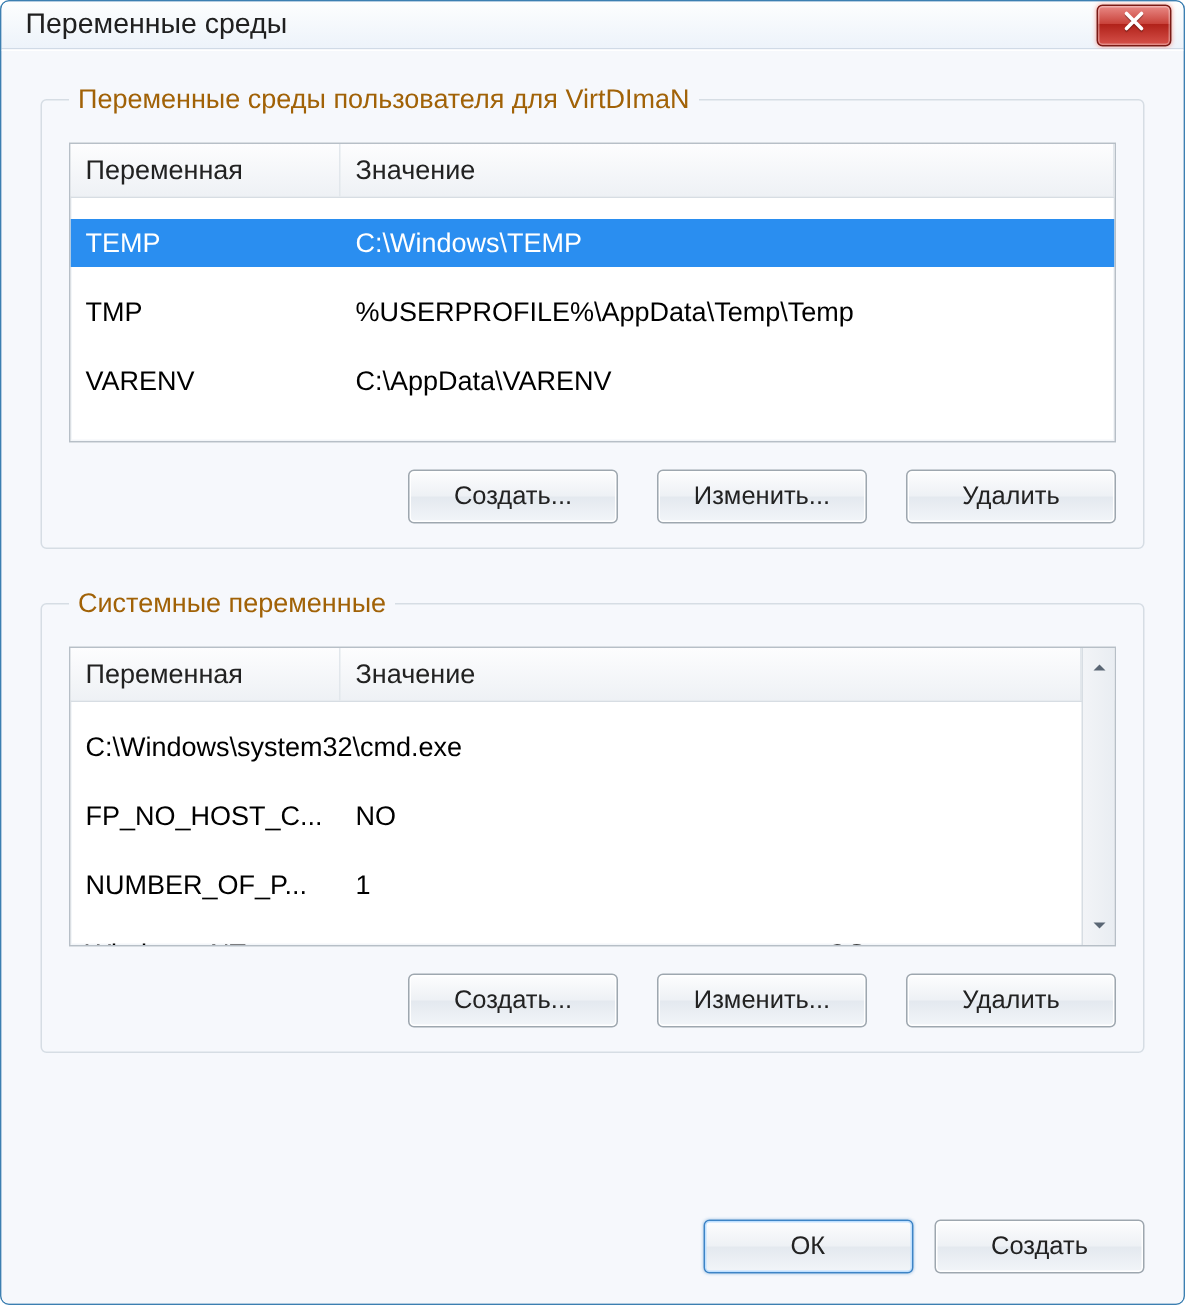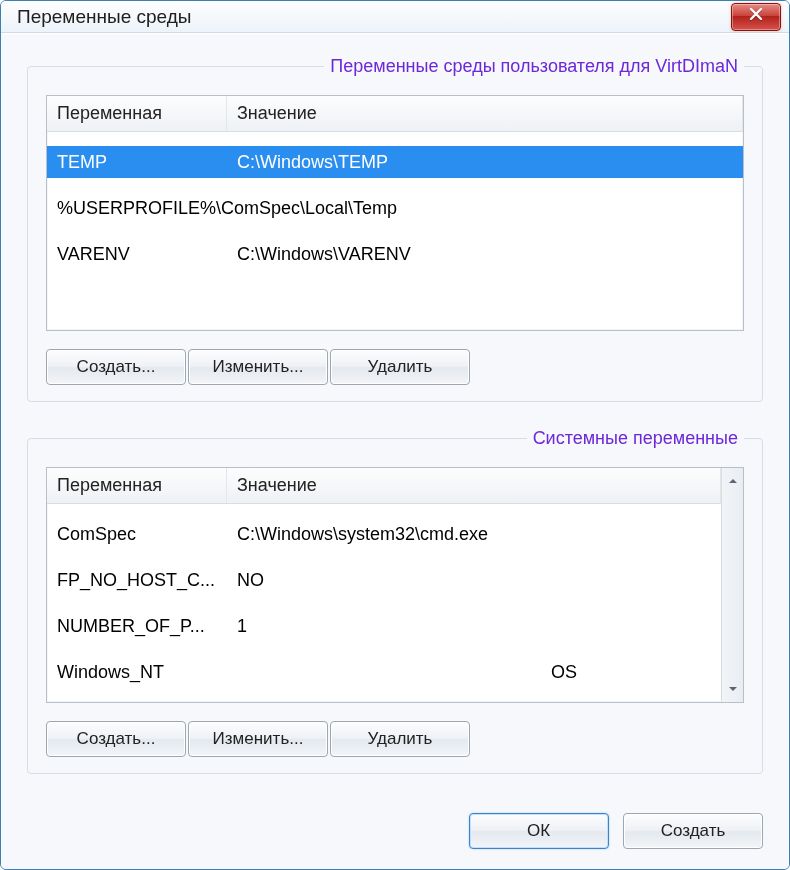--- a/index.html
+++ b/index.html
@@ -57,31 +57,30 @@
 
   fieldset.groupbox {
     border: 1px solid #d6dde4;
     border-radius: 4px;
     background: #f6f8fc;
     margin: 8px 0 18px 0;
     padding: 18px 18px 16px 18px;
   }
   fieldset.groupbox legend {
     padding: 0 6px;
-    color: #6d28d9;
+    color: #a16207;
     font-size: 18px;
-    text-align: right;
   }
 
   .listview {
     position: relative;
     border: 1px solid #b7bfc7;
     background: #fff;
     box-shadow: inset 0 0 0 1px #f3f6f9;
-    height: 236px;
+    height: 200px;
     overflow: hidden;
   }
   .lv-header-row {
     display: flex;
     height: 36px;
     background: linear-gradient(to bottom, #fdfdfe, #eef1f5);
     border-bottom: 1px solid #d7dde3;
   }
   .lv-header-cell {
     display: flex;
@@ -122,22 +121,22 @@
     display: flex; align-items: center; justify-content: center;
     color: #5a6674;
   }
   .scroll-arrow.up { top: 6px; }
   .scroll-arrow.down { bottom: 6px; }
   .scroll-arrow svg { width: 10px; height: 10px; }
   .scroll-arrow path { fill: #5a6674; }
 
   .button-row {
     display: flex;
-    justify-content: flex-start;
-    gap: 2px;
+    justify-content: flex-end;
+    gap: 26px;
     margin-top: 18px;
   }
   .btn {
     min-width: 140px;
     height: 36px;
     border: 1px solid #9ea7af;
     border-radius: 4px;
     background: linear-gradient(to bottom, #fdfdfe 0%, #eef1f5 48%, #e4e9ef 52%, #f2f5f9 100%);
     box-shadow: inset 0 0 0 1px #ffffff;
     font-family: inherit;
@@ -188,25 +187,26 @@
         <div class="lv-header-row">
           <div class="lv-header-cell col-name">Переменная</div>
           <div class="lv-header-cell col-value">Значение</div>
         </div>
         <div class="lv-rows">
             <div class="lv-row selected">
               <div class="cell col-name">TEMP</div>
               <div class="cell col-value">C:\Windows\TEMP</div>
             </div>
             <div class="lv-row">
-              <div class="cell col-value">%USERPROFILE%\ComSpec\Local\Temp</div>
+              <div class="cell col-name">TMP</div>
+              <div class="cell col-value">%USERPROFILE%\AppData\Temp\Temp</div>
             </div>
             <div class="lv-row">
               <div class="cell col-name">VARENV</div>
-              <div class="cell col-value">C:\Windows\VARENV</div>
+              <div class="cell col-value">C:\AppData\VARENV</div>
             </div>
           </div>
       </div>
 
       <div class="button-row">
         <button class="btn">Создать...</button>
         <button class="btn">Изменить...</button>
         <button class="btn">Удалить</button>
       </div>
     </fieldset>
@@ -214,21 +214,20 @@
     <fieldset class="groupbox">
       <legend>Системные переменные</legend>
 
       <div class="listview with-scroll">
         <div class="lv-header-row">
           <div class="lv-header-cell col-name">Переменная</div>
           <div class="lv-header-cell col-value">Значение</div>
         </div>
         <div class="lv-rows">
             <div class="lv-row">
-              <div class="cell col-name">ComSpec</div>
               <div class="cell col-value">C:\Windows\system32\cmd.exe</div>
             </div>
             <div class="lv-row">
               <div class="cell col-name">FP_NO_HOST_C...</div>
               <div class="cell col-value">NO</div>
             </div>
             <div class="lv-row">
               <div class="cell col-name">NUMBER_OF_P...</div>
               <div class="cell col-value">1</div>
             </div>

